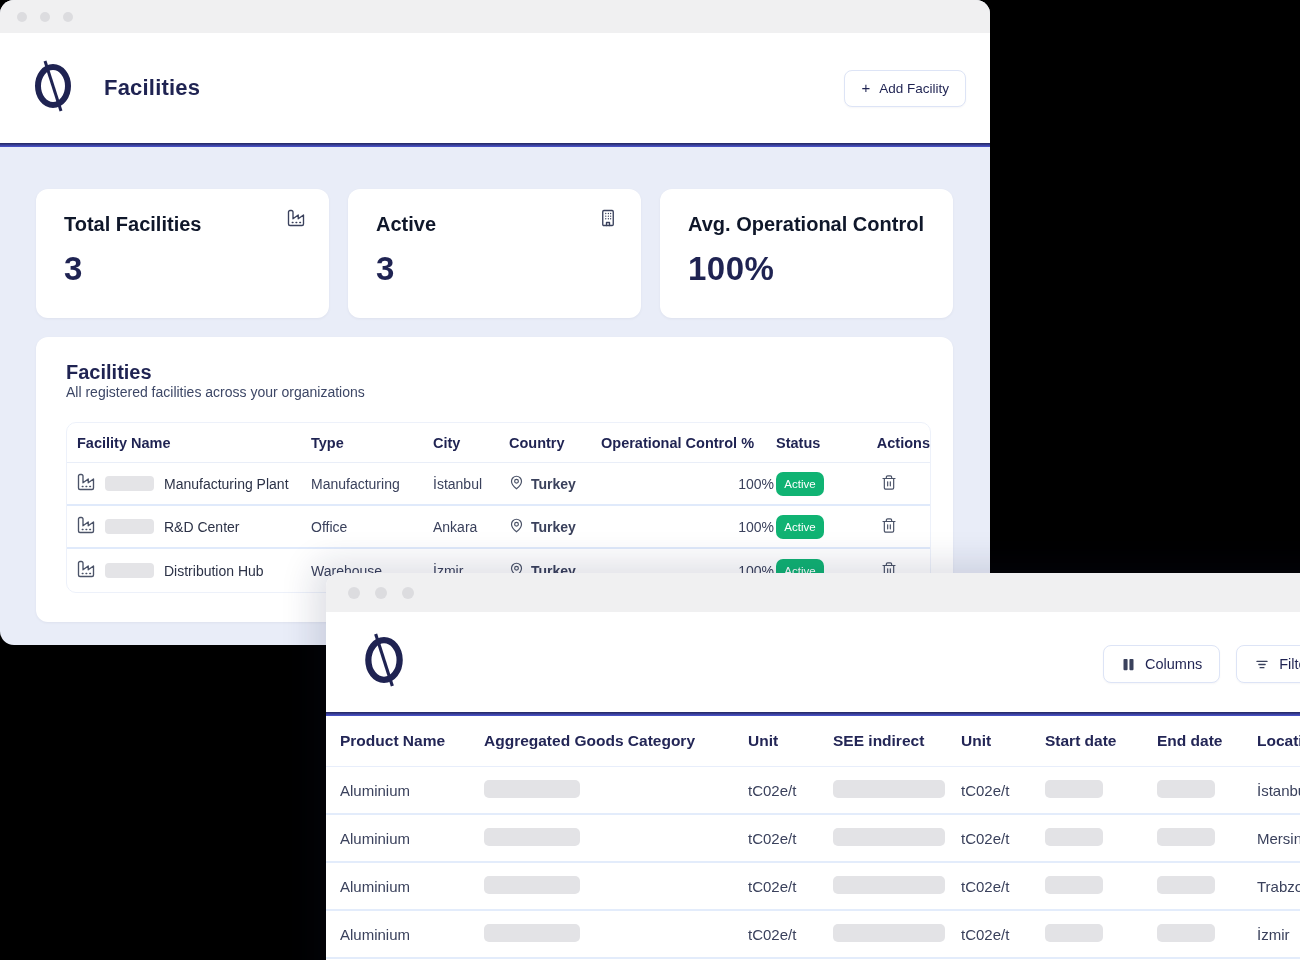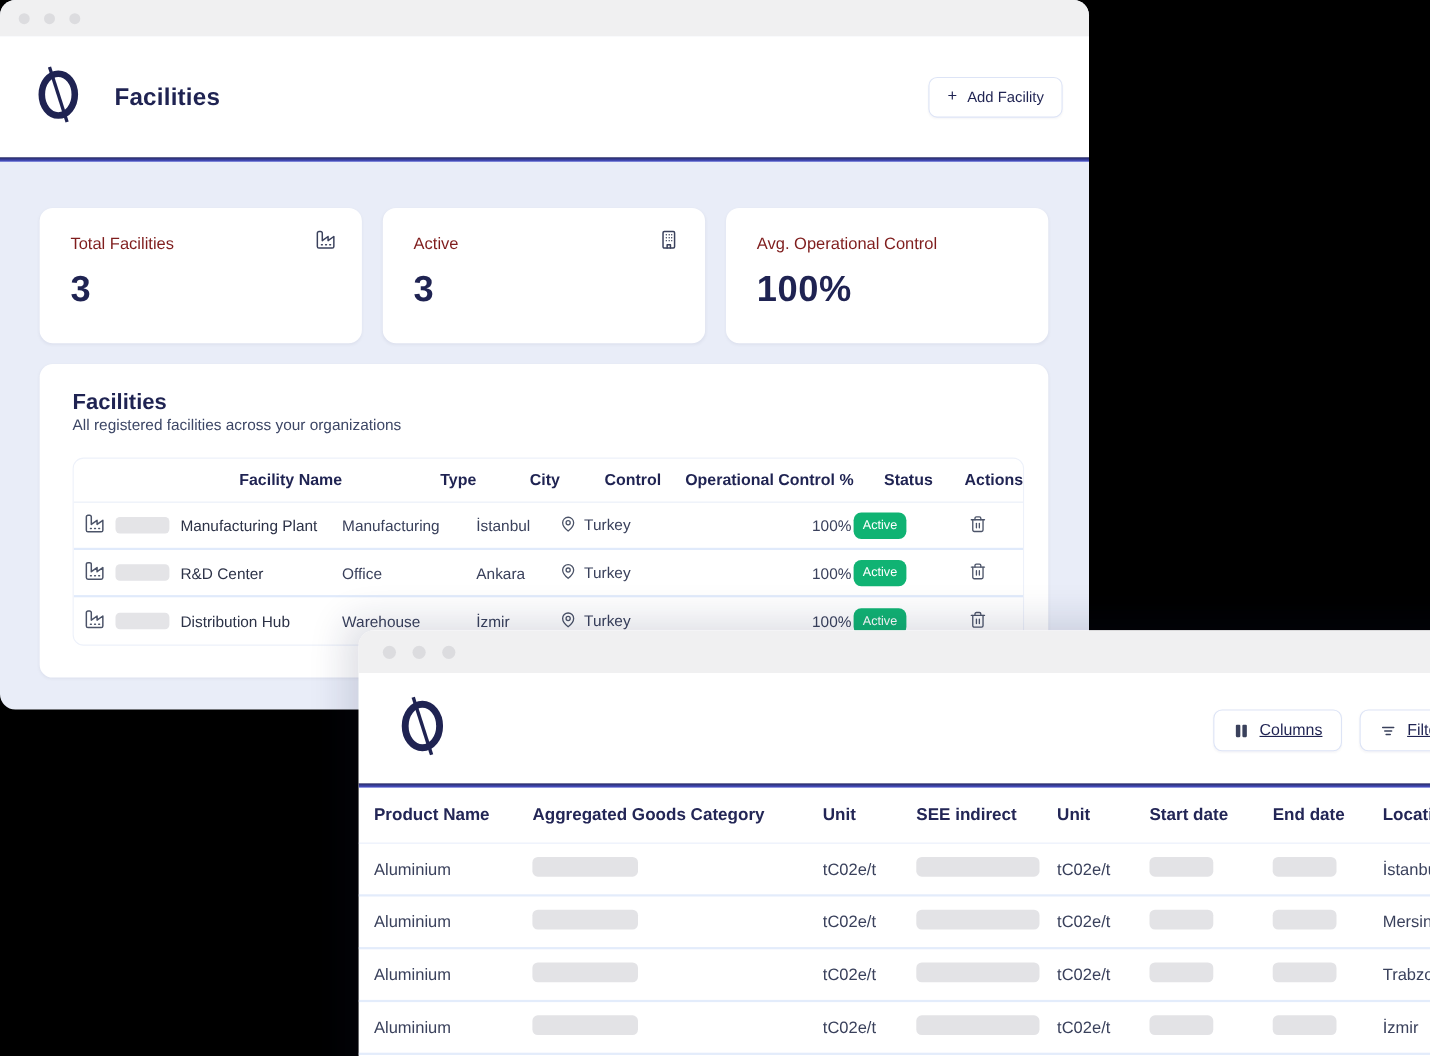--- a/index.html
+++ b/index.html
@@ -44,47 +44,47 @@
   }
   .btn .plus { font-size:15px; font-weight:400; line-height:10px; }
   .hdr-divider { height:4px; background:linear-gradient(to bottom,#23265e,#4d56d0); }
 
   .stats-row { display:flex; gap:19px; margin:42px 37px 0 36px; }
   .stat-card {
     flex:1; background:#fff; border-radius:12px;
     padding:24px 26px 30px 28px; position:relative;
     box-shadow:0 1px 3px rgba(16,24,64,.05);
   }
-  .stat-label { font-size:15px; font-weight:400; color:#7f1d1d; }
+  .stat-label { font-size:20px; font-weight:700; color:#0f172a; }
   .stat-value { font-size:33px; font-weight:600; margin-top:14px; letter-spacing:.5px; }
   .stat-icon { position:absolute; top:20px; right:24px; color:#3a415c; }
 
   .facilities-card {
     margin:19px 37px 0 36px; background:#fff; border-radius:12px;
     padding:24px 22px 20px 30px; height:285px; overflow:hidden;
     box-shadow:0 1px 3px rgba(16,24,64,.05);
   }
   .fc-title { font-size:20px; font-weight:700; }
   .fc-sub { font-size:14px; color:#3d4766; }
   .fc-tablewrap {
     margin-top:22px; border:1px solid #edf1fa; border-radius:10px;
     overflow:hidden;
   }
   .frow {
     display:grid;
     grid-template-columns:234px 122px 76px 92px 175px 72px 82px;
     align-items:center; padding:0 10px;
   }
   .frow.head { height:40px; border-bottom:1px solid #e9eef8; }
-  .frow.head > div { font-size:14.5px; font-weight:700; color:#1f2352;text-align:right; }
+  .frow.head > div { font-size:14.5px; font-weight:700; color:#1f2352; }
   .frow.body { height:43px; border-bottom:2px solid #e0eafb; font-size:14px; color:#3a415c; }
   .frow.body:last-child { border-bottom:none; }
   .cell-name { display:flex; align-items:center; gap:10px; color:#2c3247; }
   .cell-name .ph { width:49px; height:15px; background:#e4e4e7; border-radius:4px; flex:0 0 auto; }
-  .cell-country { display:flex; gap:7px; }
+  .cell-country { display:flex; align-items:center; gap:7px;font-weight:bold; }
   .cell-ctrl { text-align:right; padding-right:2px; }
   .cell-status {}
   .badge {
     display:inline-flex; align-items:center; justify-content:center;
     width:48px; height:24px; background:#10b373; color:#fff;
     font-size:11.5px; font-weight:500; border-radius:7px;
   }
   .cell-actions { text-align:center; color:#4b5368; }
   .icon-btn { background:none; border:none; cursor:pointer; color:#4b5368; padding:2px; }
 
@@ -93,21 +93,21 @@
     left:326px; top:573px; width:1110px; height:500px;
     background:#fff; z-index:2;
     box-shadow:-12px -10px 34px rgba(22,28,70,.14);
   }
   #win-products .titlebar { height:39px; padding-left:22px; gap:15px; }
   #win-products .tb-dot { width:12px; height:12px; }
   #win-products .app-header { height:100px; padding-left:34px; position:relative; }
   #win-products .hdr-title { font-size:27px; }
   #win-products .hdr-text { margin-left:42px; }
   .pe-buttons { position:absolute; left:777px; top:33px; display:flex; gap:16px; }
-  .pe-buttons .btn { font-size:14.5px; padding:10px 17px;text-decoration:underline; }
+  .pe-buttons .btn { font-size:14.5px; padding:10px 17px; }
   .btn-ico { display:inline-flex; color:#3a415c; }
 
   .prow {
     display:grid;
     grid-template-columns:144px 264px 85px 128px 84px 112px 100px 1fr;
     align-items:center; padding:0 0 0 14px;
   }
   .prow.head { height:51px; border-bottom:1px solid #e8eefb; }
   .prow.head > div { font-size:15.5px; font-weight:700; color:#232656; }
   .prow.body { height:48px; border-bottom:2px solid #e3ecfb; font-size:15px; color:#3a415c; }
@@ -176,21 +176,21 @@
 
   <div class="facilities-card">
     <div class="fc-title">Facilities</div>
     <div class="fc-sub">All registered facilities across your organizations</div>
 
     <div class="fc-tablewrap">
       <div class="frow head">
         <div>Facility Name</div>
         <div>Type</div>
         <div>City</div>
-        <div>Control</div>
+        <div>Country</div>
         <div>Operational Control %</div>
         <div>Status</div>
         <div style="text-align:right;">Actions</div>
       </div>
 
       <div class="frow body">
         <div class="cell-name">
           <span>
             <svg width="18" height="18" viewBox="0 0 24 24" fill="none" stroke="#4b5368" stroke-width="1.8" stroke-linejoin="round" stroke-linecap="round">
               <path d="M2 20a2 2 0 0 0 2 2h16a2 2 0 0 0 2-2V8l-7 5V8l-7 5V4a2 2 0 0 0-2-2H4a2 2 0 0 0-2 2Z"></path>

